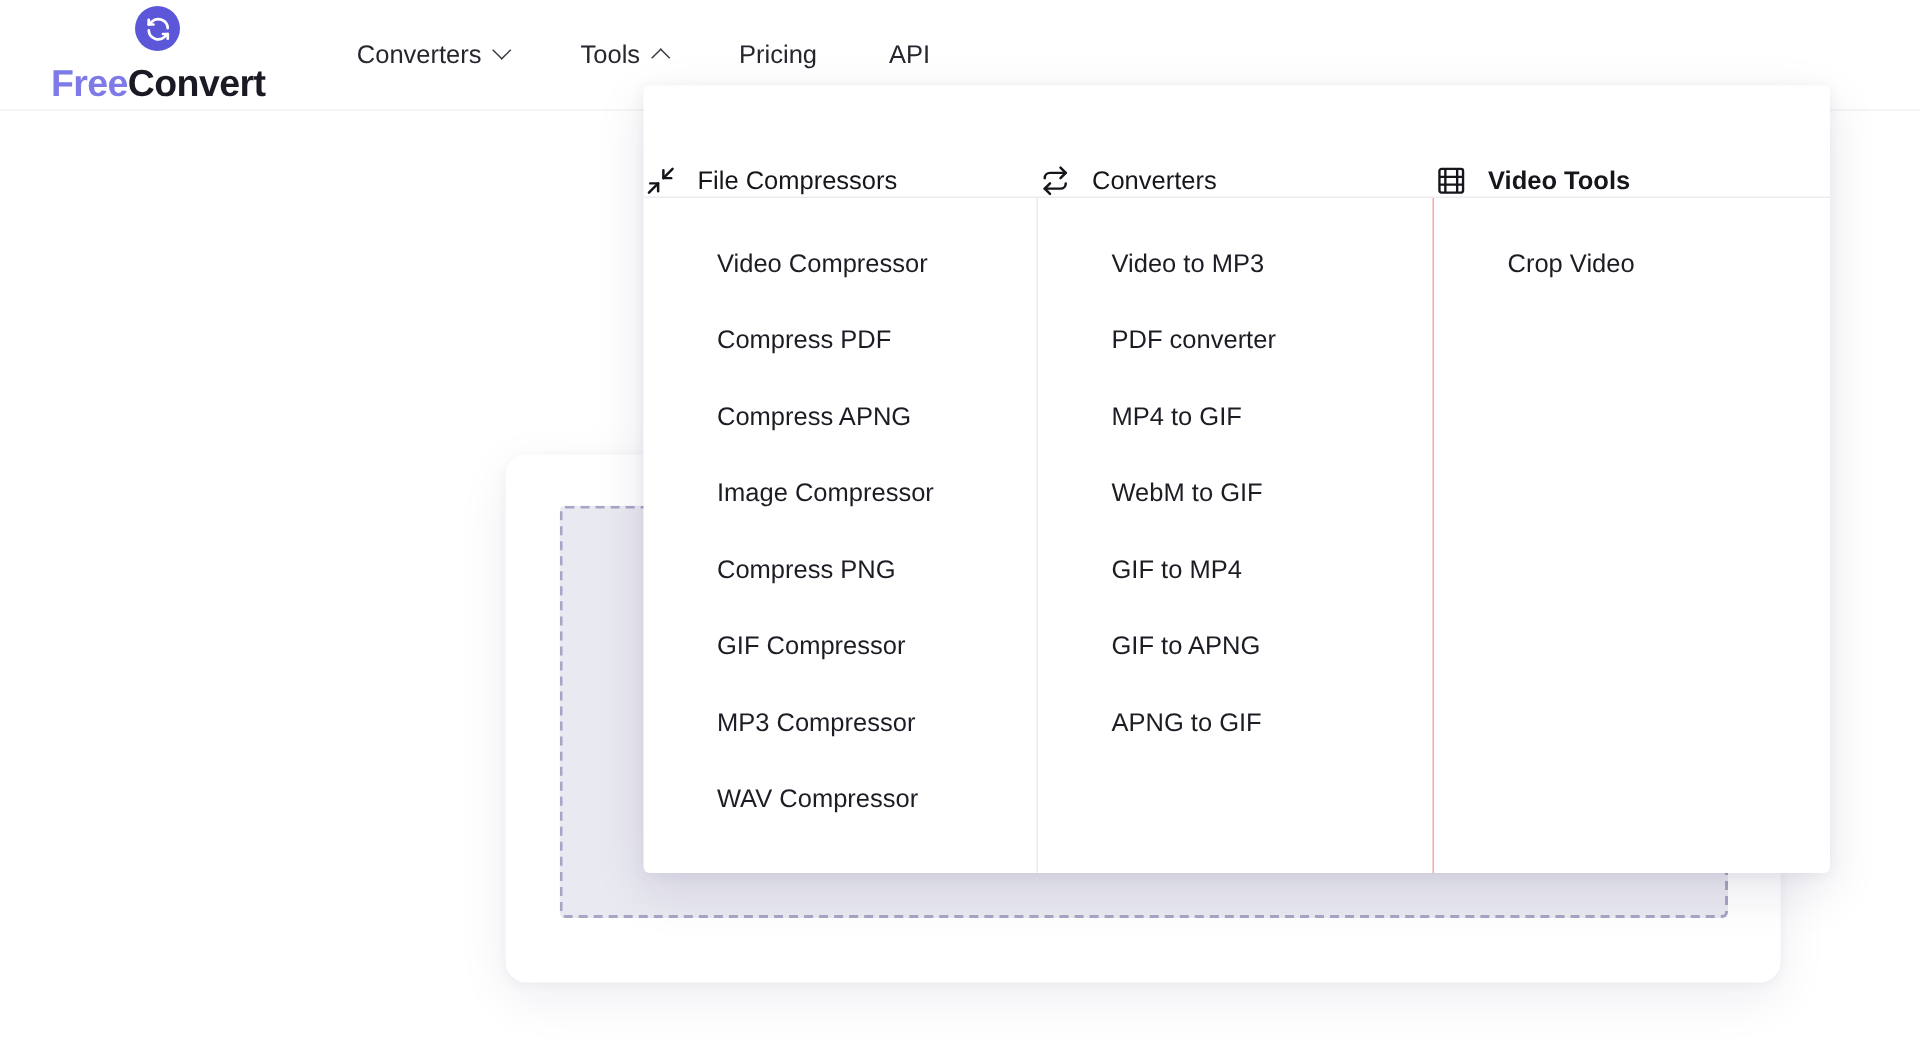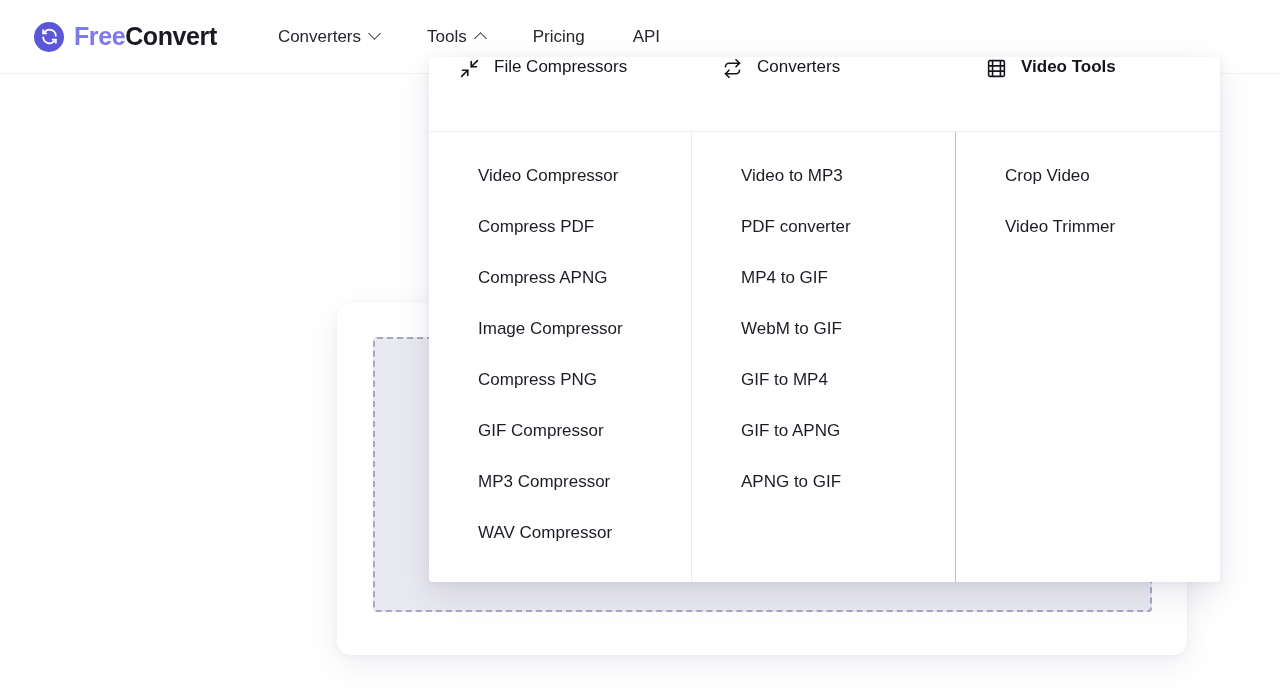--- a/index.html
+++ b/index.html
@@ -62,20 +62,21 @@
     z-index: 20;
   }
 
   .brand {
     display: flex;
     align-items: center;
     gap: 10px;
     margin-left: 34px;
     text-decoration: none;
     cursor: pointer;
+    flex-direction: column;
   }
 
   .brand-mark {
     width: 30px;
     height: 30px;
     border-radius: 50%;
     background: #5b57d8;
     display: flex;
     align-items: center;
     justify-content: center;
@@ -144,23 +145,23 @@
   }
 
   .mega-head {
     display: flex;
     height: 75px;
     border-bottom: 1px solid #ececf0;
   }
 
   .mega-head-cell {
     display: flex;
-    align-items: flex-start;
+    align-items: flex-end;
     gap: 14px;
-    padding-left: 29px;
+    padding-left: 0;
     font-size: 17px;
     color: #15151c;
     cursor: pointer;
   }
   .mega-head-cell .hicon {
     display: flex;
     align-items: center;
     justify-content: center;
     width: 22px;
     height: 22px;
@@ -306,17 +307,16 @@
       <a class="mega-link">PDF converter</a>
       <a class="mega-link">MP4 to GIF</a>
       <a class="mega-link">WebM to GIF</a>
       <a class="mega-link">GIF to MP4</a>
       <a class="mega-link">GIF to APNG</a>
       <a class="mega-link">APNG to GIF</a>
     </div>
 
     <div class="mega-col c3">
       <a class="mega-link">Crop Video</a>
-      <a class="mega-link">Video Trimmer</a>
     </div>
 
   </div>
 </div>
 
 </body></html>

